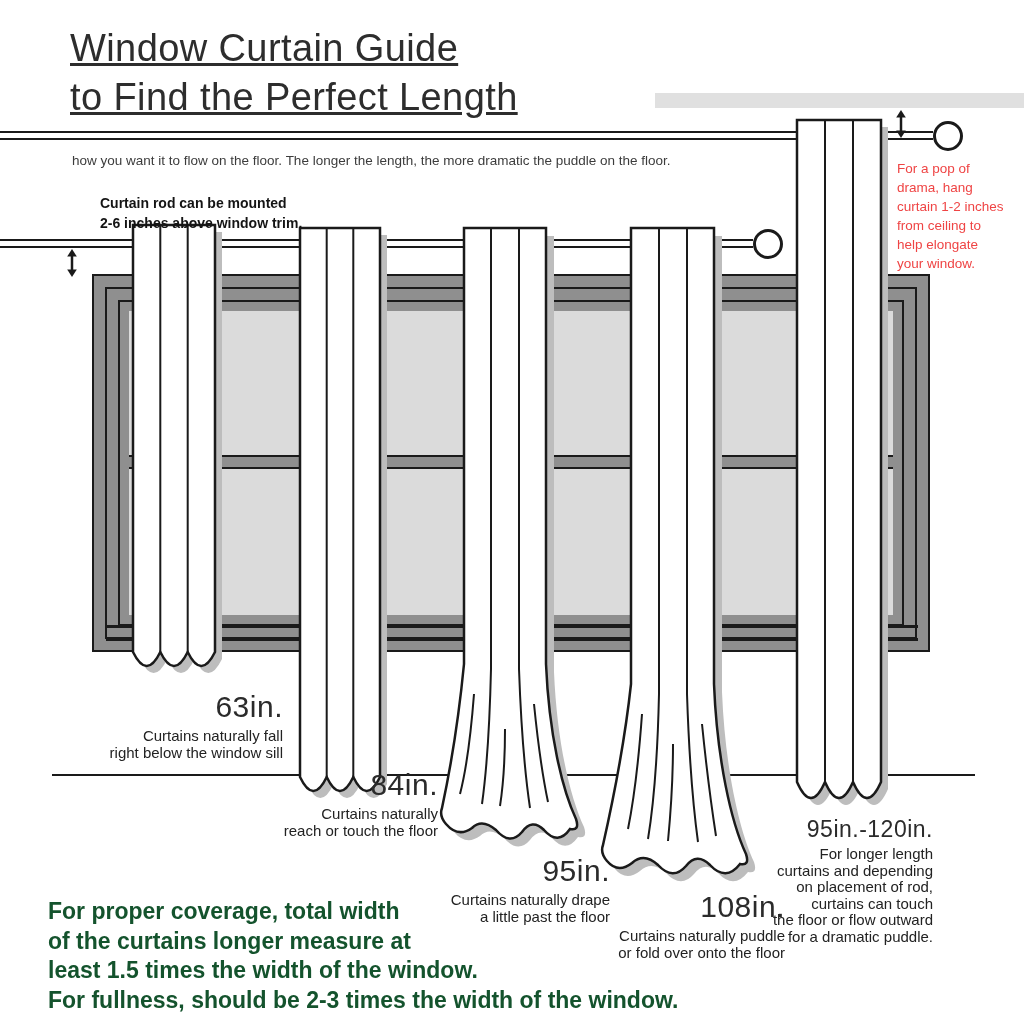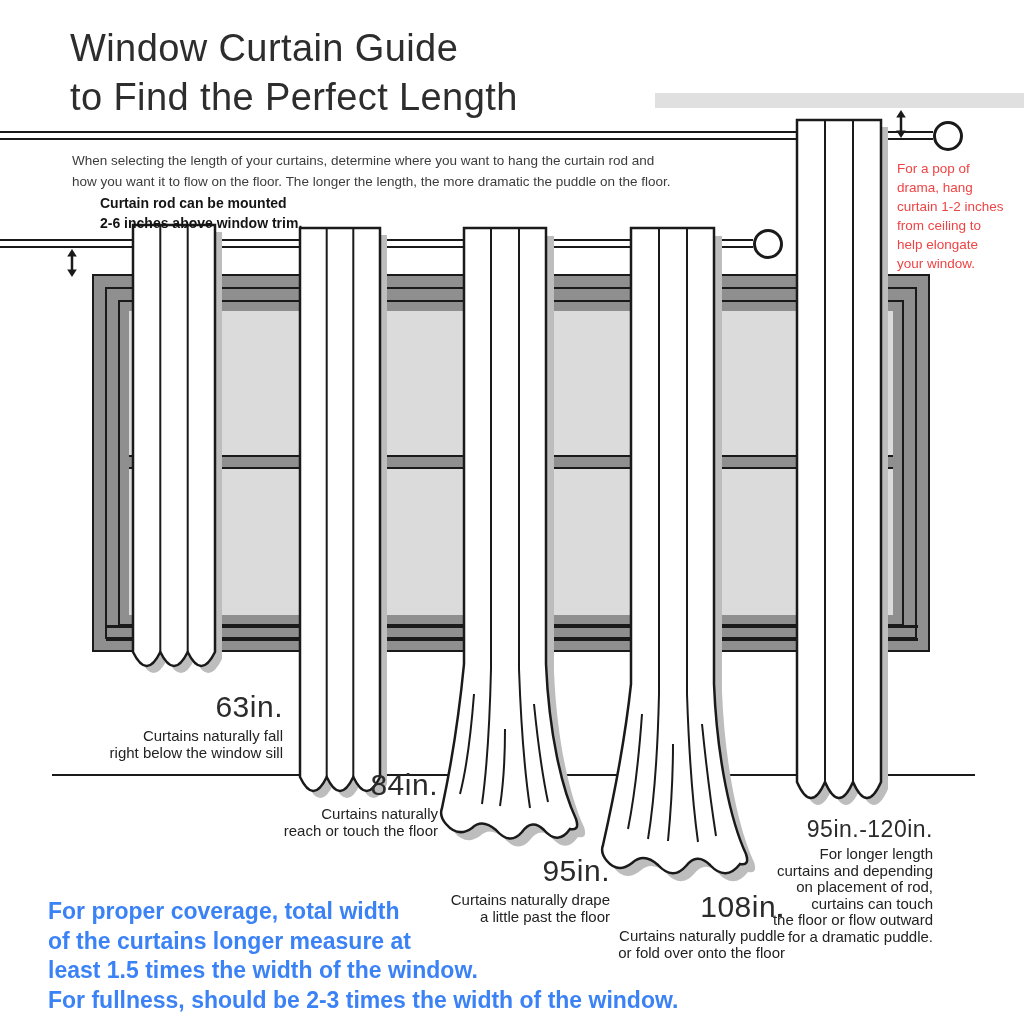--- a/index.html
+++ b/index.html
@@ -1,25 +1,25 @@
 <!DOCTYPE html>
 <html><head>
 <meta charset="utf-8">
 <style>
   html,body{margin:0;padding:0;background:#ffffff;}
   #page{position:relative;width:1024px;height:1024px;background:#ffffff;overflow:hidden;
         font-family:"Liberation Sans", sans-serif;color:#1a1a1a;}
   .abs{position:absolute;}
 
   
-  .title{left:70px;top:24px;font-size:38px;line-height:49px;color:#2d2d2d;letter-spacing:.4px;}
+  .title{left:70px;top:24px;font-size:38px;line-height:49px;color:#2d2d2d;letter-spacing:.4px;text-decoration:underline;}
   .intro{left:72px;top:150px;font-size:13.5px;line-height:21px;color:#3c3c3c;}
   .rod-note{left:72px;top:193px;font-size:14px;font-weight:bold;line-height:20px;color:#141414;margin-left:28px;}
   .ceiling-note{left:897px;top:159px;font-size:13.5px;font-weight:normal;line-height:19px;color:#ef4444;}
-  .footer{left:48px;top:897px;font-size:23px;font-weight:bold;line-height:29.5px;color:#3b82f6;}
+  .footer{left:48px;top:897px;font-size:23px;font-weight:bold;line-height:29.5px;color:#14532d;}
 
   .curtain-label{position:absolute;text-align:right;}
   .label-big{font-size:30px;color:#2b2b2b;letter-spacing:.5px;}
   .label-desc{font-size:15px;line-height:17px;color:#222;margin-top:3px;}
 
   
   .ceiling-bar{left:655px;top:93px;width:369px;height:15px;background:#e0e0e0;}
   .rod{height:9px;background:#ffffff;border-top:2.5px solid #1a1a1a;border-bottom:2.5px solid #1a1a1a;box-sizing:border-box;}
   .rod-top{left:0;top:131px;width:933px;}
   .rod-main{left:0;top:239px;width:753px;}
@@ -59,21 +59,20 @@
   <div class="abs win-step1 z2"></div>
   <div class="abs win-step2 z2"></div>
   <div class="abs win-pane z2"></div>
   <div class="abs win-mullion z2"></div>
   <div class="abs sill-line z2" style="top:625px;"></div>
   <div class="abs sill-line z2" style="top:638px;"></div>
 
   <div class="abs floor-line z1"></div>
 
   <div class="abs intro z7">
-    <div>When selecting the length of your curtains, determine where you want to hang the curtain rod and</div>
     <div>how you want it to flow on the floor. The longer the length, the more dramatic the puddle on the floor.</div>
   </div>
 
   <div class="abs rod-note z7">
     <div>Curtain rod can be mounted</div>
     <div>2-6 inches above window trim.</div>
   </div>
 
   <div class="abs ceiling-note z7">
     <div>For a pop of</div>

